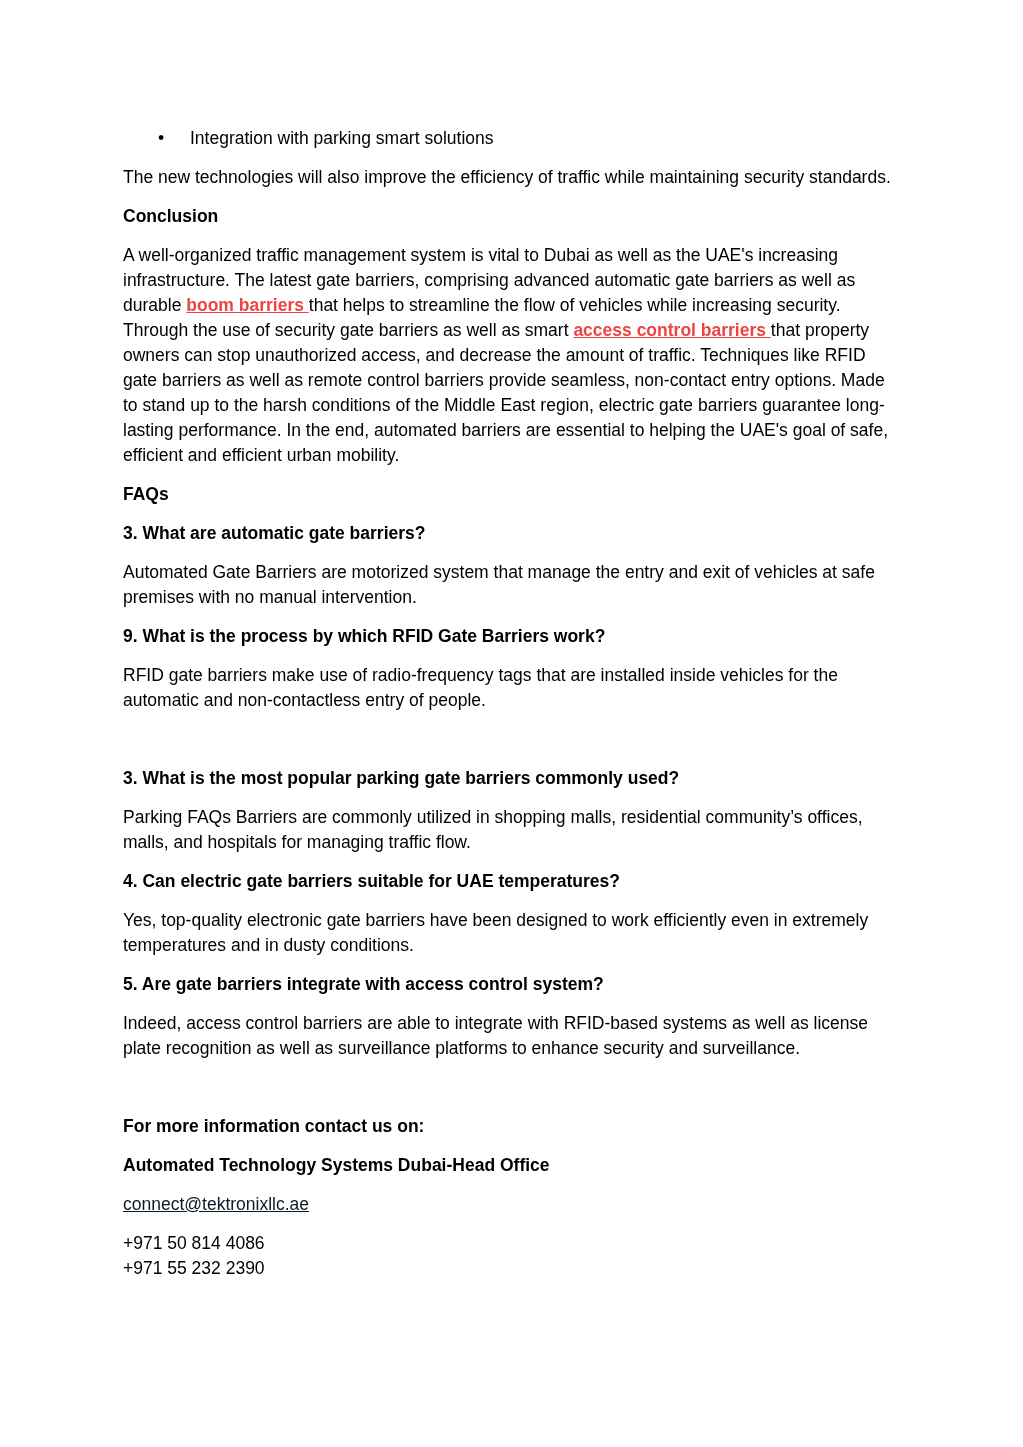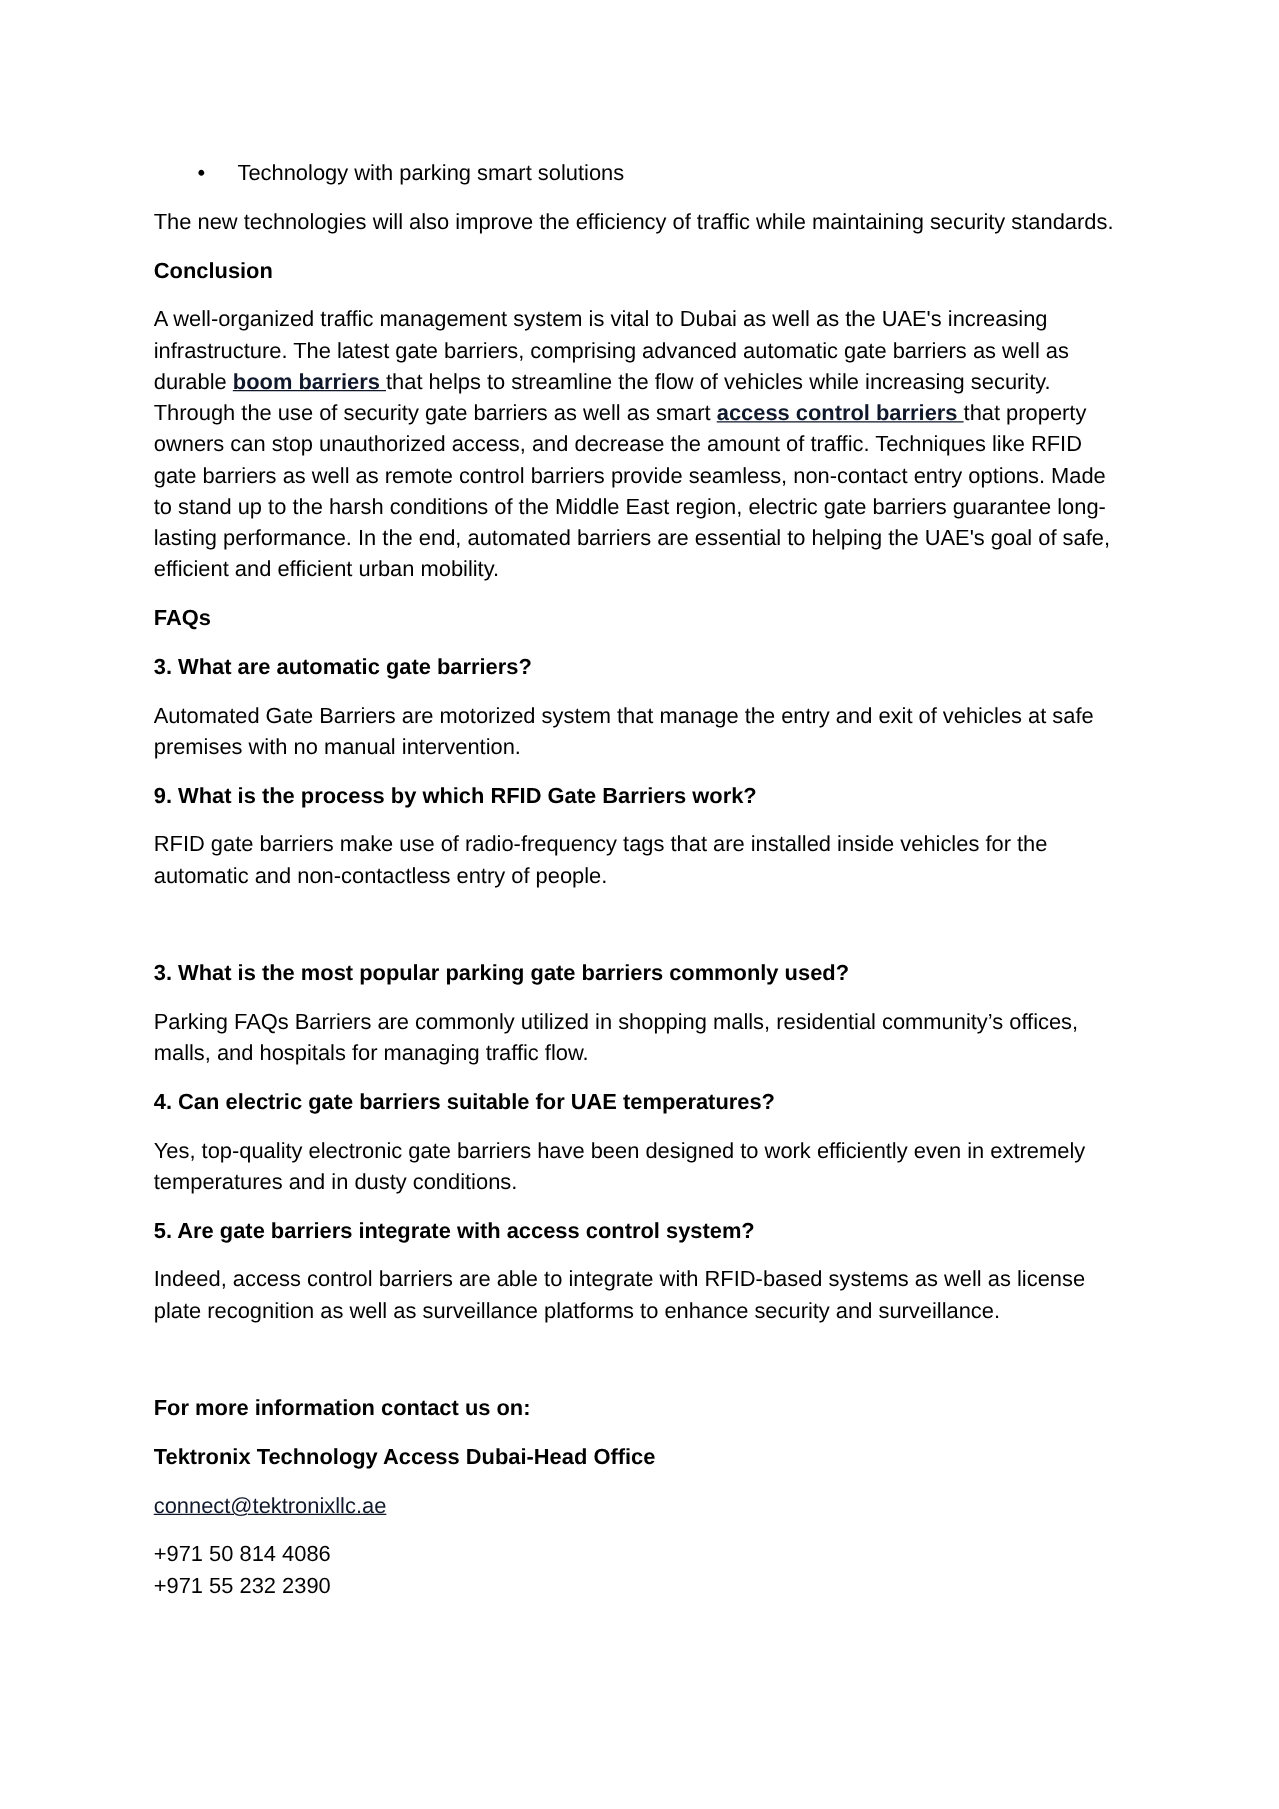--- a/index.html
+++ b/index.html
@@ -42,21 +42,21 @@
     top: 0;
     font-size: 17.5px;
   }
   .h {
     font-weight: bold;
   }
   .b {
     font-weight: normal;
   }
   a.doc-link {
-    color: #0f172a;
+    color: #ef4444;
     font-weight: bold;
     text-decoration: underline;
     cursor: pointer;
   }
   a.email-link {
     color: #0f172a;
     font-weight: normal;
     text-decoration: underline;
     cursor: pointer;
   }
@@ -67,21 +67,21 @@
     display: block;
   }
 </style>
 </head>
 <body>
 
 <div class="page">
 
   <ul class="bullets">
     <li>
-      <span>Technology with parking smart solutions</span>
+      <span>Integration with parking smart solutions</span>
     </li>
   </ul>
 
   <p>The new technologies will also improve the efficiency of traffic while maintaining security standards.</p>
 
   <p class="h">Conclusion</p>
 
   <p><span>A well-organized traffic management system is vital to Dubai as well as the UAE's increasing infrastructure. The latest </span><span class="b">gate barriers</span><span>, comprising advanced </span><span class="b">automatic gate barriers</span><span> as well as durable </span><a class="doc-link" href="#">boom barriers </a><span>that helps to streamline the flow of vehicles while increasing security. Through the use of </span><span class="b">security gate barriers</span><span> as well as smart </span><a class="doc-link" href="#">access control barriers </a><span>that property owners can stop unauthorized access, and decrease the amount of traffic. Techniques like </span><span class="b">RFID gate barriers</span><span> as well as </span><span class="b">remote control barriers</span><span> provide seamless, non-contact entry options. Made to stand up to the harsh conditions of the Middle East region, </span><span class="b">electric gate barriers</span><span> guarantee long-lasting performance. In the end, automated barriers are essential to helping the UAE's goal of safe, efficient and efficient urban mobility.</span></p>
 
   <p class="h">FAQs</p>
@@ -100,21 +100,21 @@
   <p class="h">4. Can electric gate barriers suitable for UAE temperatures?</p>
   <p>Yes, top-quality electronic gate barriers have been designed to work efficiently even in extremely temperatures and in dusty conditions.</p>
 
   <p class="h">5. Are gate barriers integrate with access control system?</p>
   <p>Indeed, access control barriers are able to integrate with RFID-based systems as well as license plate recognition as well as surveillance platforms to enhance security and surveillance.</p>
 
   <div class="spacer"></div>
 
   <p class="h">For more information contact us on:</p>
 
-  <p class="h">Tektronix Technology Access Dubai-Head Office</p>
+  <p class="h">Automated Technology Systems Dubai-Head Office</p>
 
   <p>
     <a class="email-link" href="#">connect@tektronixllc.ae</a>
   </p>
 
   <p class="phones">
     <span>+971 50 814 4086</span>
     <span>+971 55 232 2390</span>
   </p>
 

